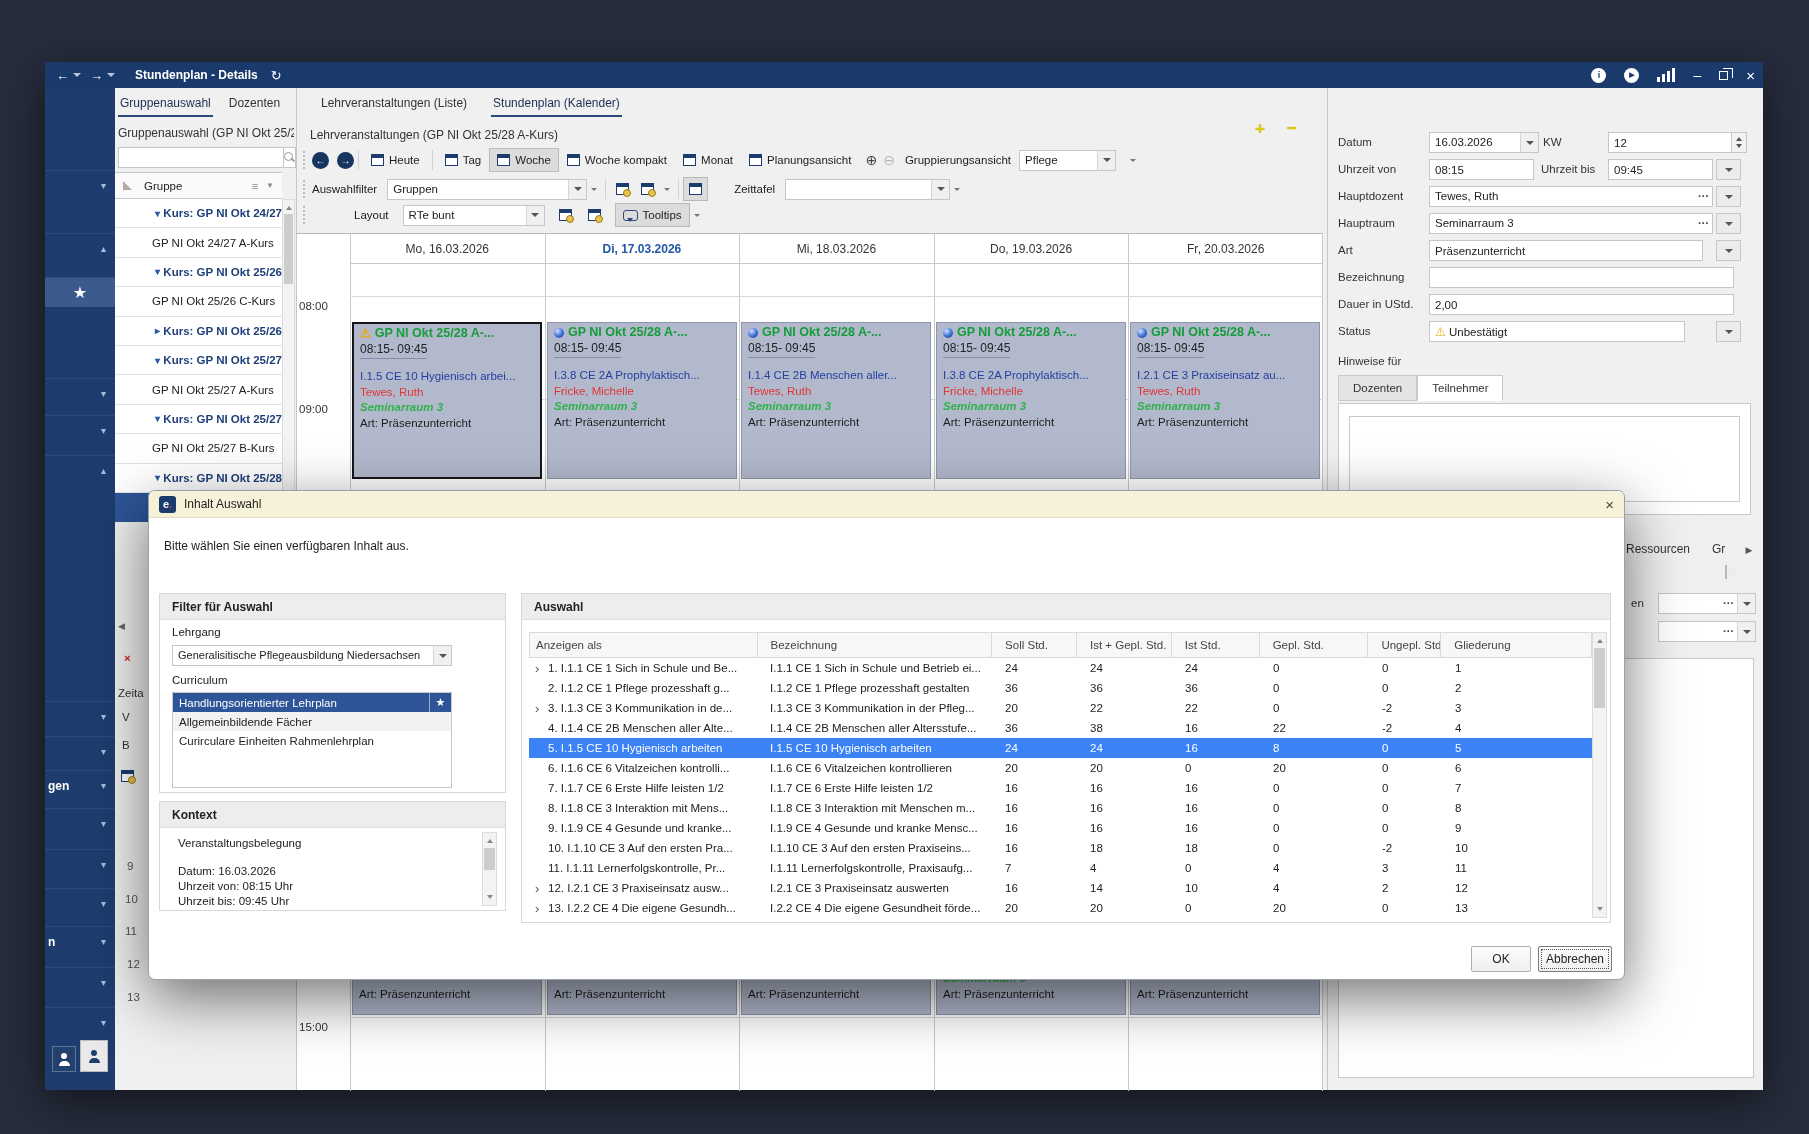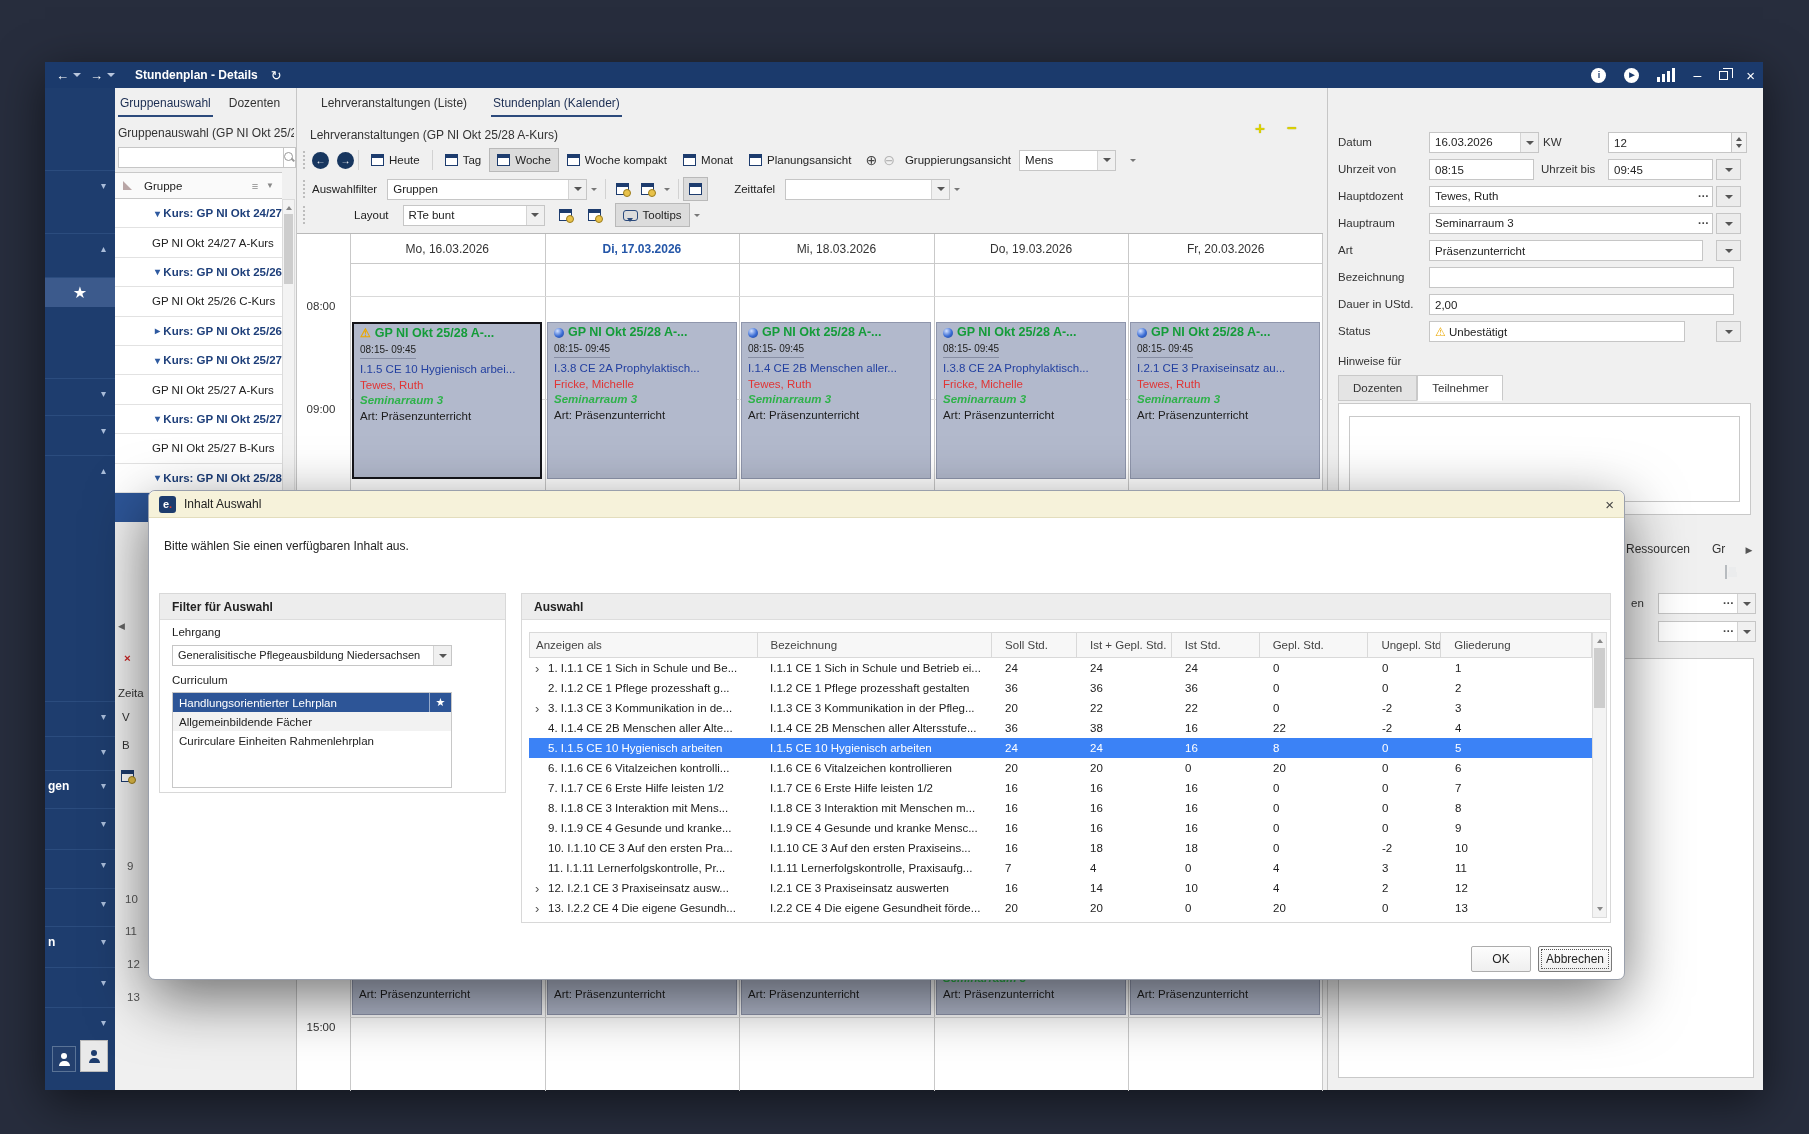--- a/index.html
+++ b/index.html
@@ -84,28 +84,28 @@
 .frag{position:absolute;color:#333;font-size:11.5px;white-space:nowrap}
 
 #main-panel{position:absolute;left:252px;top:26px;width:1030px;height:1002px;background:#f0f0f0}
 .toolrow{position:absolute;left:4px;display:flex;align-items:center}
 #calendar{position:absolute;left:0;top:145px;width:1026px;height:857px;background:#fff;border-top:1px solid #b9b9b9}
 #grid-cols{position:absolute;left:53px;top:0;width:973px;height:857px;background:repeating-linear-gradient(to right,#c9c9c9 0 1px,transparent 1px 194.6px);border-right:1px solid #c9c9c9}
 #grid-rows{position:absolute;left:53px;top:62px;width:973px;height:795px;background:repeating-linear-gradient(to bottom,#d9d9d9 0 1px,transparent 1px 103px)}
 .day-row{position:absolute;left:53px;top:0;width:973px;height:30px;display:flex;border-bottom:1px solid #c9c9c9}
 .day-cell{flex:1;display:flex;align-items:center;justify-content:center;font-size:12px;color:#333}
 .day-cell.today span{color:#2456a8;font-weight:bold}
-.time-lbl{position:absolute;left:2px;width:44px;text-align:center;color:#333;font-size:11.5px}
+.time-lbl{position:absolute;left:2px;width:44px;text-align:left;color:#333;font-size:11.5px}
 .cal-event{position:absolute;width:190px;height:157px;background:#b2b9cc;border:1px solid #8f96ac;padding:2px 6px;overflow:hidden;line-height:15.5px}
 .cal-event.selected{border:2px solid #15151a}
 .ev-title{display:flex;align-items:center;gap:4px;font-weight:bold;font-size:12.5px;color:#149c39;white-space:nowrap;overflow:hidden}
 .ev-warn{color:#eba800;font-size:12px}
 .ev-sphere{width:10px;height:10px;border-radius:50%;background:radial-gradient(circle at 35% 30%,#d4e2ff,#3a6cd4 55%,#1c3f91);flex:none}
 .cal-event:not(.warn) .ev-warn{display:none}
-.ev-time{font-size:10px;color:#222;width:max-content;border-bottom:1px solid #878ea4;padding-bottom:1px;margin-bottom:3px}
+.ev-time{font-size:12px;color:#222;width:max-content;border-bottom:1px solid #878ea4;padding-bottom:1px;margin-bottom:10px}
 .ev-line{white-space:nowrap;overflow:hidden}
 .ev-line:empty{display:none}
 .ev-course{color:#2340a0}
 .ev-lect{color:#e03535}
 .ev-room{color:#2eb24a;font-style:italic;font-weight:bold}
 .ev-art{color:#1d1d1d}
 .cal-event.bottom{height:154px;display:flex;flex-direction:column;justify-content:flex-end;padding-bottom:12px}
 
 #right-panel{position:absolute;left:1282px;top:26px;width:436px;height:1002px;background:#f0f0f0;border-left:1px solid #c6c6c6}
 #rp-head{position:absolute;left:0;top:0;width:436px;height:26px;background:#f3f3f3;border-bottom:1px solid #d5d5d5;display:flex;align-items:center;padding:0 12px;color:#333}
@@ -367,21 +367,21 @@
             <span>Monat</span>
           </div>
       <div class="tbtn">
             <span class="ico-cal"></span>
             <span>Planungsansicht</span>
           </div>
       <span class="zoomg" style="margin:0 6px">⊕</span>
       <span class="zoomg" style="color:#b5b5b5;margin-right:10px">⊖</span>
       <span style="margin-left:auto">Gruppierungsansicht</span>
       <div class="combo" style="width:97px;margin:0 10px 0 8px">
-            <span class="cval">Mens</span>
+            <span class="cval">Pflege</span>
             <span class="cbtn"></span>
           </div>
       <span class="mini-drop" style="margin-right:28px"></span>
     </div>
 
     <div class="toolrow" style="top:88px;height:26px">
       <span class="grip"></span>
       <span>Auswahlfilter</span>
       <div class="combo" style="width:200px;margin-left:10px">
             <span class="cval">Gruppen</span>
@@ -633,20 +633,34 @@
 
         </div>
 
         <div class="curr-item">
           <span class="cl">Curirculare Einheiten Rahmenlehrplan</span>
 
         </div>
       </div>
   </div>
 
+  <div class="grp" style="left:10px;top:310px;width:347px;height:110px;overflow:hidden">
+    <div class="grp-head">
+          <span>Kontext</span>
+        </div>
+    <div class="abs klines" style="left:18px;top:34px">Veranstaltungsbelegung</div>
+    <div class="abs klines" style="left:18px;top:62px">Datum: 16.03.2026</div>
+    <div class="abs klines" style="left:18px;top:77px">Uhrzeit von: 08:15 Uhr</div>
+    <div class="abs klines" style="left:18px;top:92px">Uhrzeit bis: 09:45 Uhr</div>
+    <div class="vsb" style="left:322px;top:30px;width:15px;height:74px">
+      <span class="sb-up"></span>
+      <span class="thumb" style="top:15px;height:22px"></span>
+      <span class="sb-dn"></span>
+    </div>
+  </div>
 
   <div class="grp" style="left:372px;top:102px;width:1090px;height:330px">
     <div class="grp-head">
           <span>Auswahl</span>
         </div>
     <div class="aus-table" style="left:7px;top:38px;width:1063px">
       <div class="aus-hrow">
         <div class="aus-hcell co0" style="padding-left:6px">Anzeigen als</div>
         <div class="aus-hcell co1">Bezeichnung</div>
         <div class="aus-hcell co2">Soll Std.</div>

